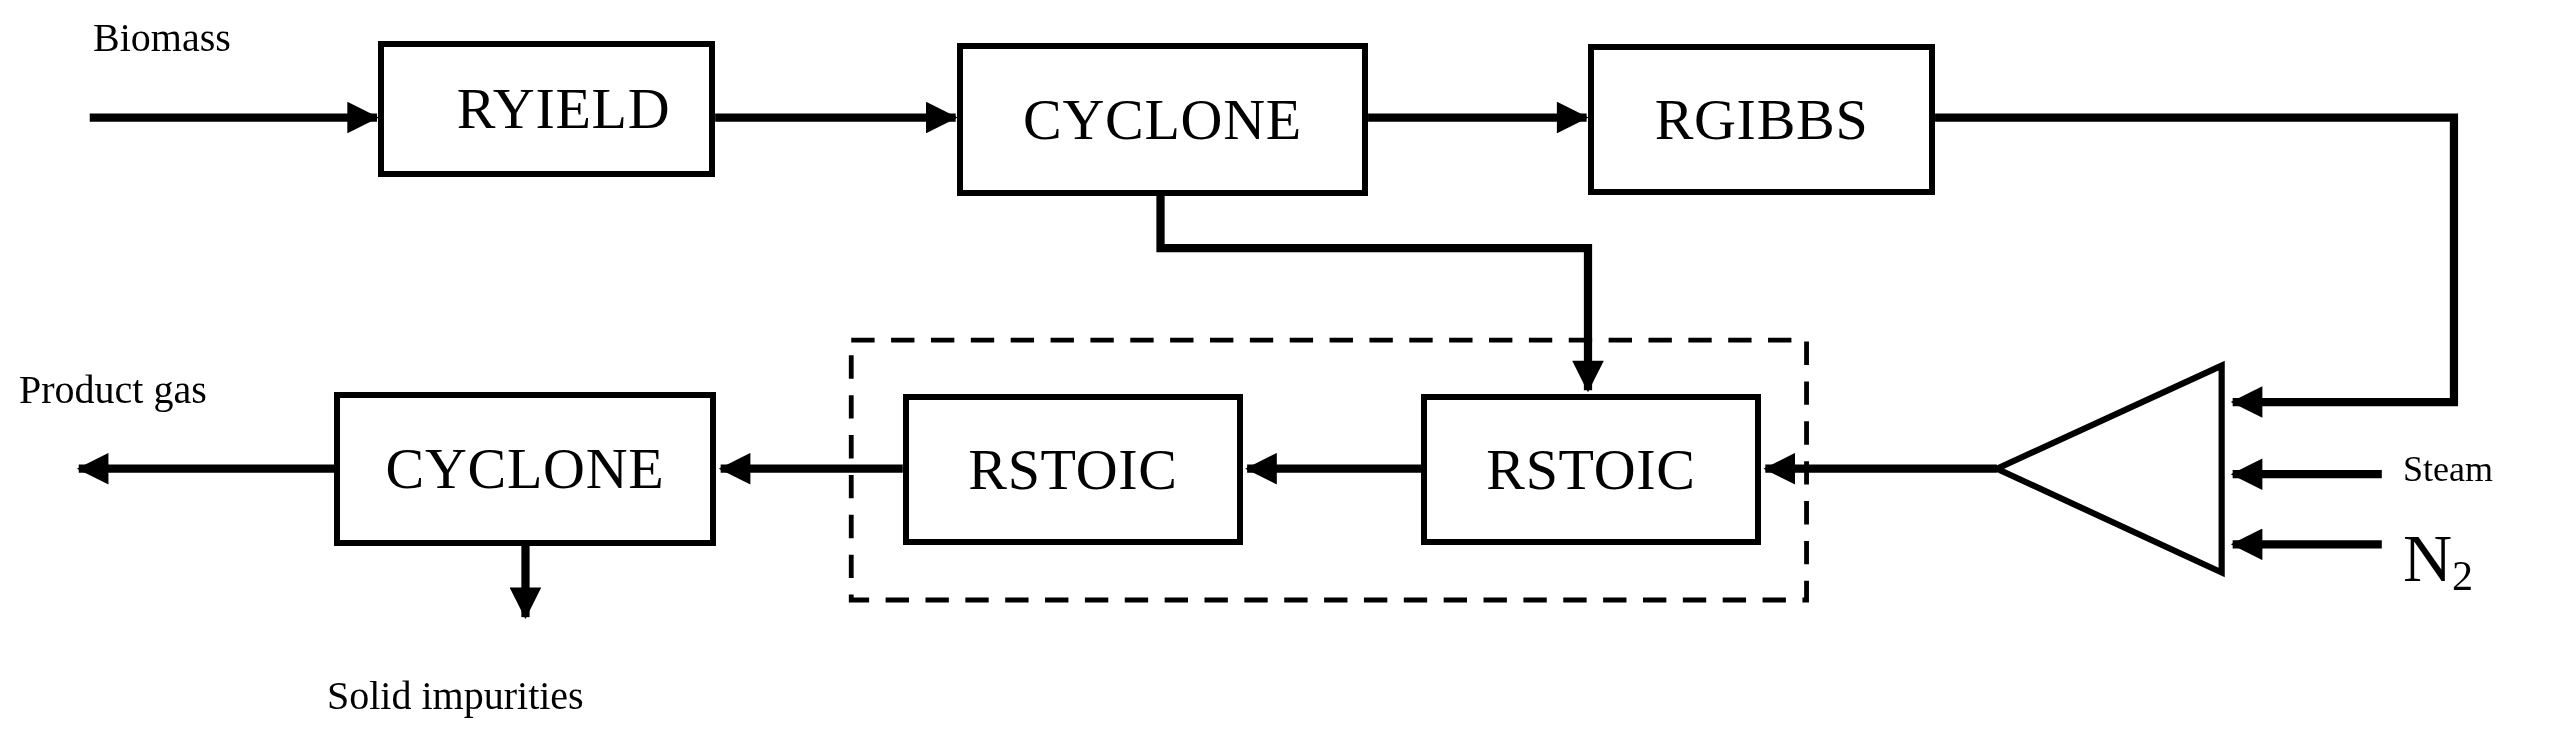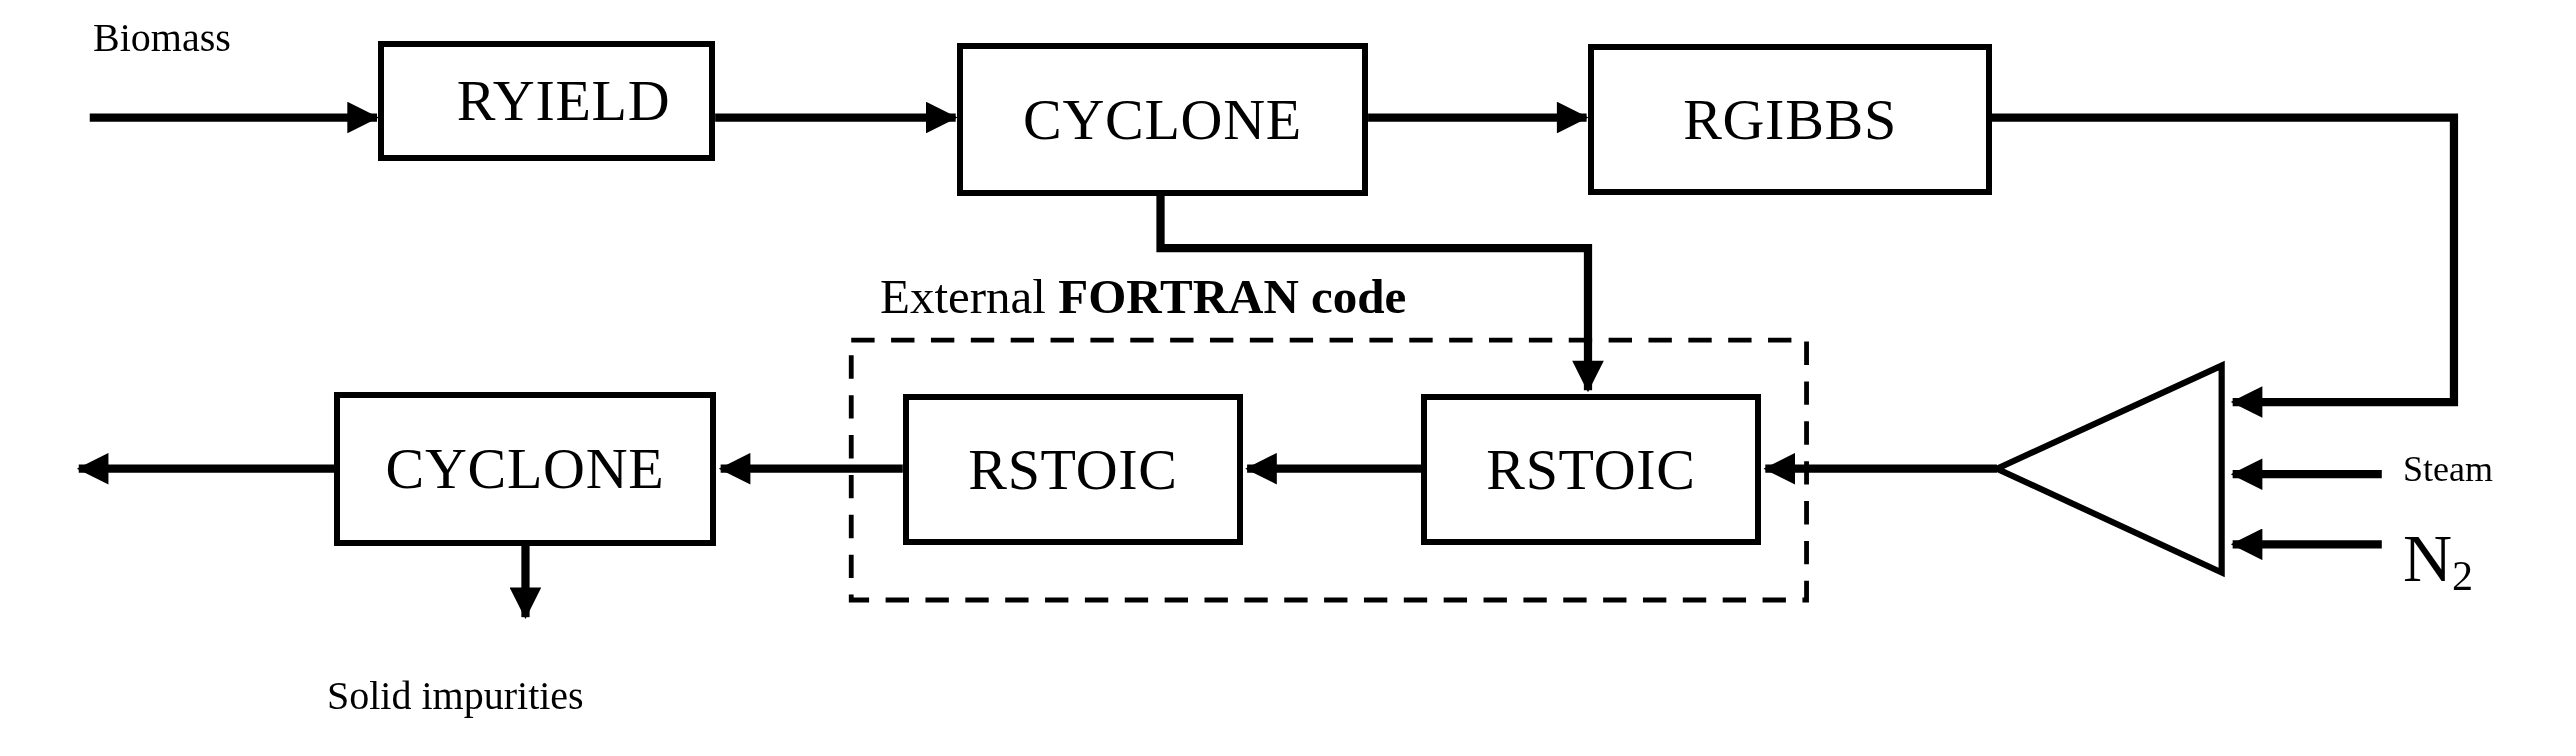--- a/index.html
+++ b/index.html
@@ -28,23 +28,23 @@
     box-sizing: border-box;
     border: 6.2px solid #000000;
     background: #ffffff;
     display: flex;
     align-items: center;
     justify-content: center;
     font-size: 58px;
     line-height: 1;
     letter-spacing: 0.7px;
   }
-  .block-ryield        { left: 378px;  top: 41px;  width: 337px; height: 120px; padding-left: 34px; }
+  .block-ryield        { left: 378px;  top: 41px;  width: 337px; height: 136px; padding-left: 34px; }
   .block-cyclone-top   { left: 957px; top: 43px;  width: 411px; height: 153px; }
-  .block-rgibbs        { left: 1588px; top: 44px;  width: 404px; height: 151px; }
+  .block-rgibbs        { left: 1588px; top: 44px;  width: 347px; height: 151px; }
   .block-rstoic-left   { left: 903px; top: 394px; width: 340px; height: 151px; }
   .block-rstoic-right  { left: 1421px; top: 394px; width: 340px; height: 151px; }
   .block-cyclone-bottom{ left: 334px;  top: 392px; width: 382px; height: 154px; }
   .stream-label {
     position: absolute;
     font-size: 40px;
     line-height: 1;
     white-space: nowrap;
   }
   .label-biomass         { left: 93px;  top: 18px; }
@@ -123,20 +123,20 @@
     <span>RSTOIC</span>
   </div>
   <div class="block block-rstoic-right">
     <span>RSTOIC</span>
   </div>
   <div class="block block-cyclone-bottom">
     <span>CYCLONE</span>
   </div>
 
   <div class="stream-label label-biomass">Biomass</div>
+  <div class="stream-label label-product-gas">Product gas</div>
   <div class="stream-label label-solid-impurities">Solid impurities</div>
   <div class="stream-label label-steam">Steam</div>
   <div class="stream-label label-n2"><span>N</span><sub>2</sub></div>
 
-  <div class="label-fortran"><span>External </span><span class="bold-part">FORTRAN code</span></div>
 
 </div>
 
 
 </body></html>

